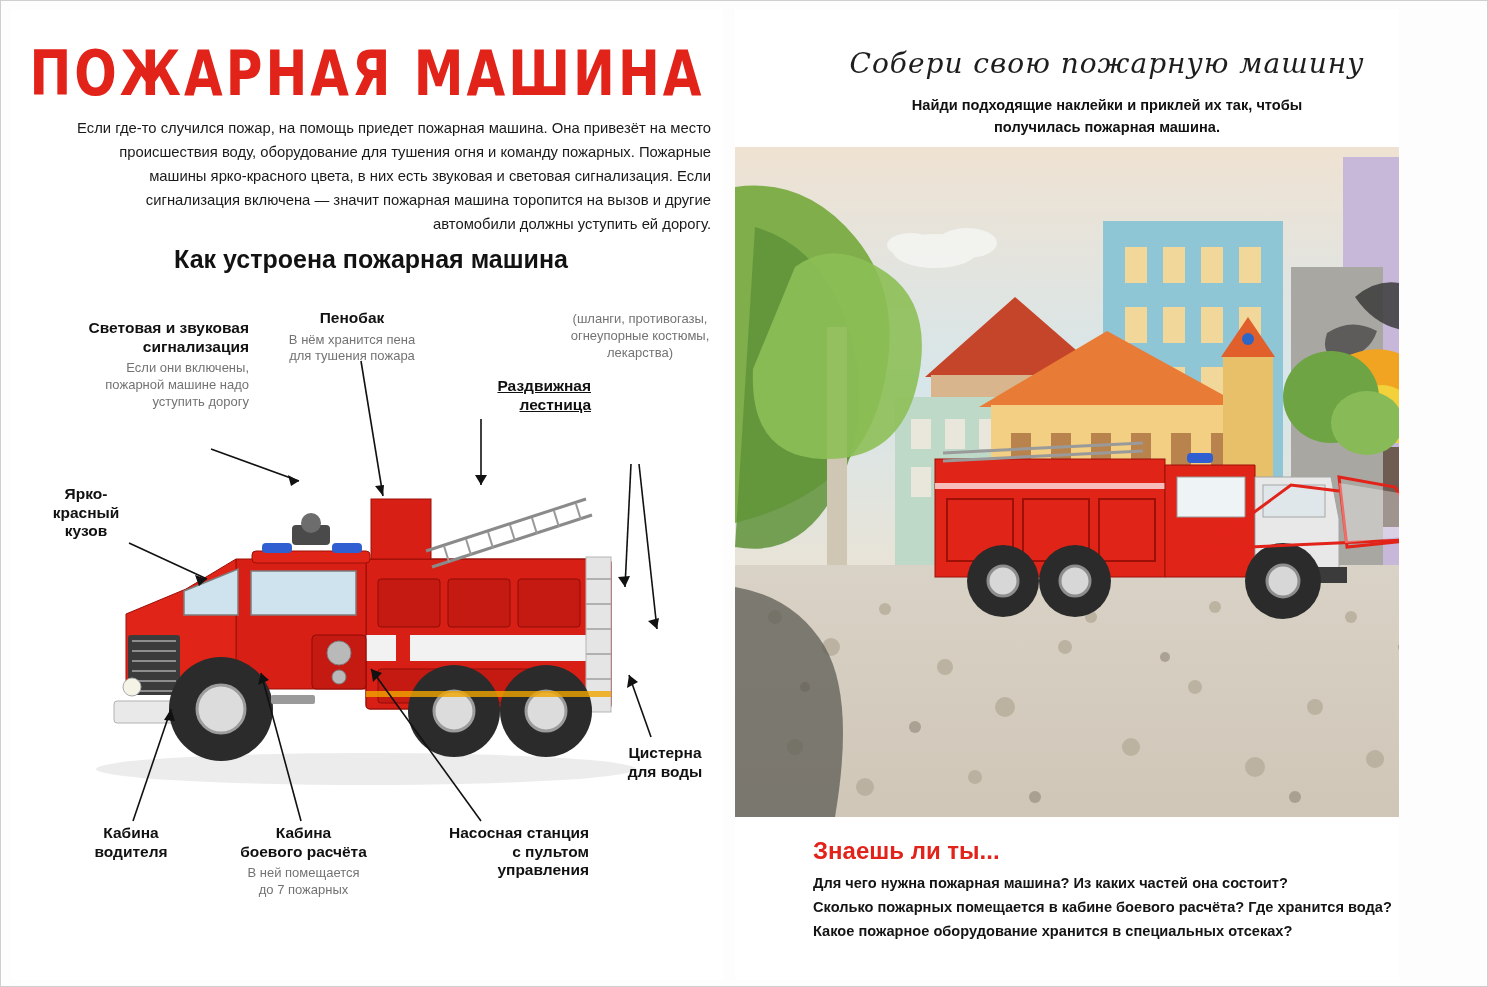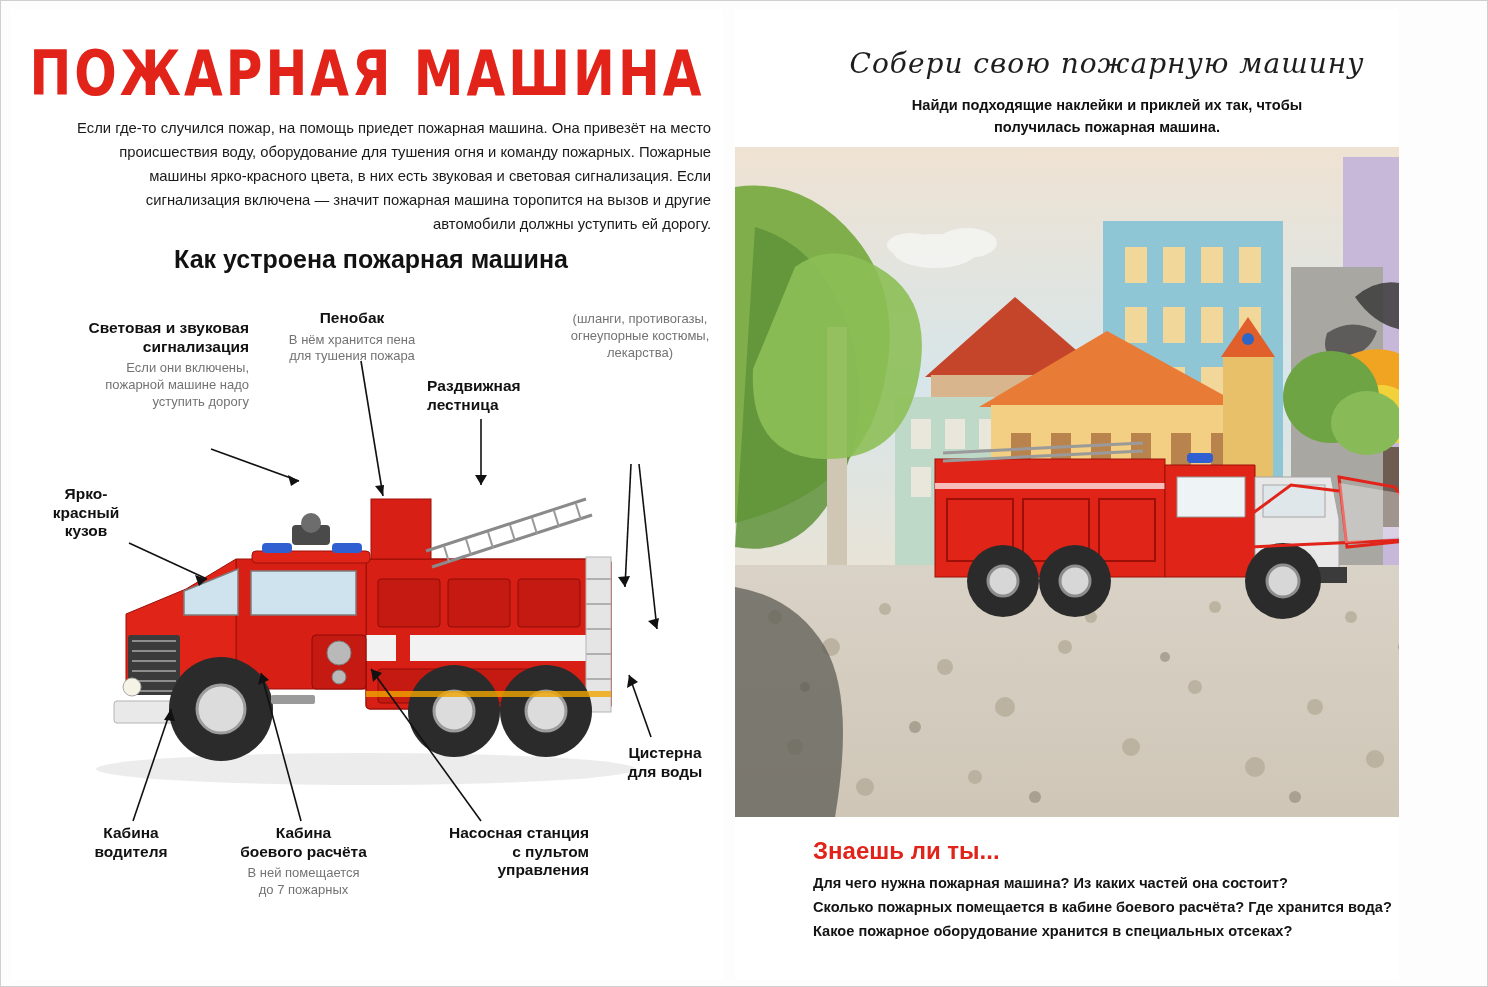--- a/index.html
+++ b/index.html
@@ -84,21 +84,21 @@
     color: #111;
   }
   .callout .sub {
     font-size: 13px;
     line-height: 1.3;
     color: #737373;
     margin-top: 4px;
   }
   .c-signal { left: 30px; top: 310px; width: 208px; text-align: right; }
   .c-foam   { left: 252px; top: 300px; width: 178px; text-align: center; }
-  .c-ladder { left: 416px; top: 368px; width: 180px; text-align: left; }
+  .c-ladder { left: 400px; top: 368px; width: 180px; text-align: right; text-decoration: underline; }
   .c-compart{ left: 536px; top: 298px; width: 186px; text-align: center; }
   .c-body   { left: 20px; top: 476px; width: 110px; text-align: center; }
   .c-cabin-driver { left: 55px; top: 815px; width: 130px; text-align: center; }
   .c-cabin-crew   { left: 205px; top: 815px; width: 175px; text-align: center; }
   .c-pump   { left: 392px; top: 815px; width: 186px; text-align: right; }
   .c-tank   { left: 596px; top: 735px; width: 116px; text-align: center; }
 
   svg.leaders {
     position: absolute;
     left: 0; top: 0;

